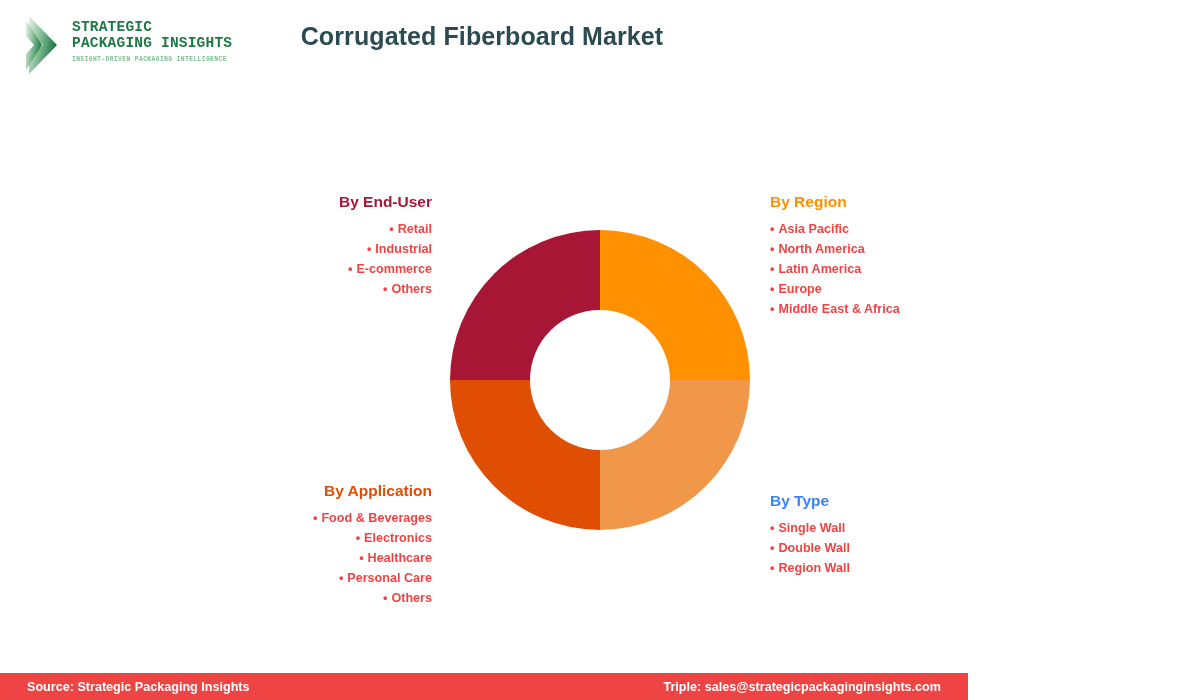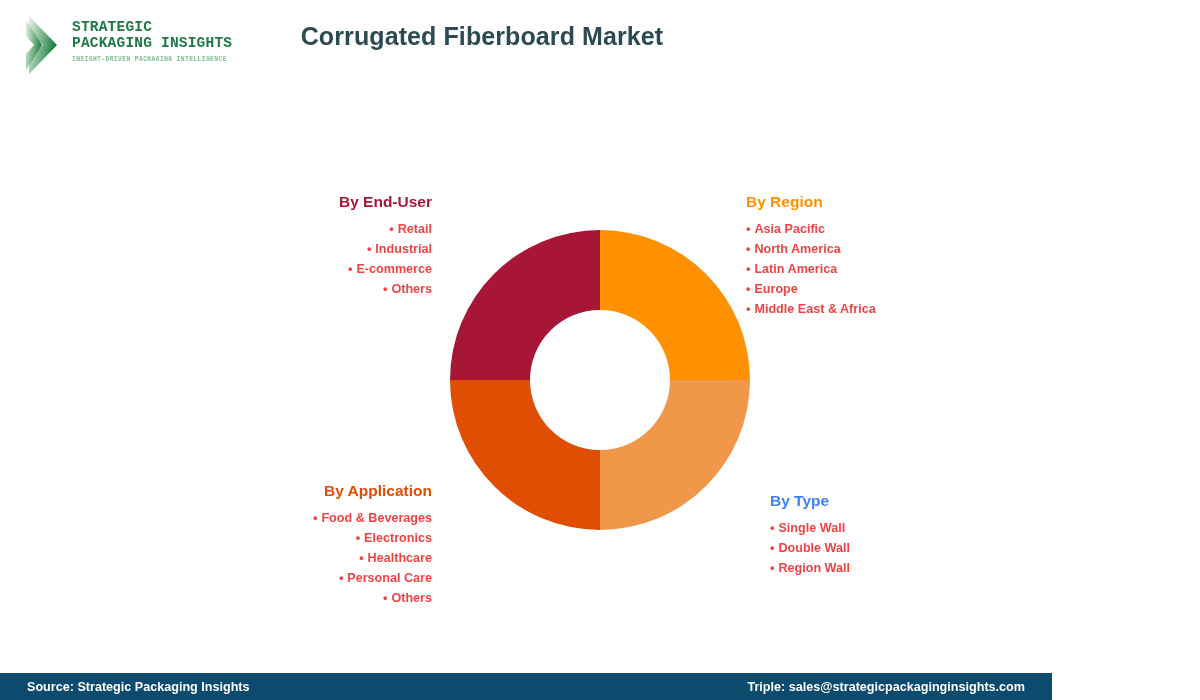--- a/index.html
+++ b/index.html
@@ -96,32 +96,32 @@
     color: #ef4444;
     line-height: 20px;
     white-space: nowrap;
   }
   .seg li .bullet { margin-right: 4px; }
 
   .seg-right { text-align: left; }
   .seg-left  { text-align: right; }
 
   #seg-end-user    { left: 220px; top: 193px; width: 212px; }
-  #seg-region      { left: 746px; top: 193px; width: 300px; }
+  #seg-region      { left: 770px; top: 193px; width: 300px; }
   #seg-application { left: 190px; top: 482px; width: 242px; }
   #seg-type        { left: 770px; top: 492px; width: 300px; }
 
   
   .footer {
     position: absolute;
     left: 0;
     bottom: 0;
-    width: 1052px;
+    width: 968px;
     height: 27px;
-    background: #0c4a6e;
+    background: #ef4444;
     display: flex;
     align-items: center;
     justify-content: space-between;
     padding: 0 27px;
   }
   .footer span {
     color: #ffffff;
     font-size: 12.6px;
     font-weight: bold;
     white-space: nowrap;

